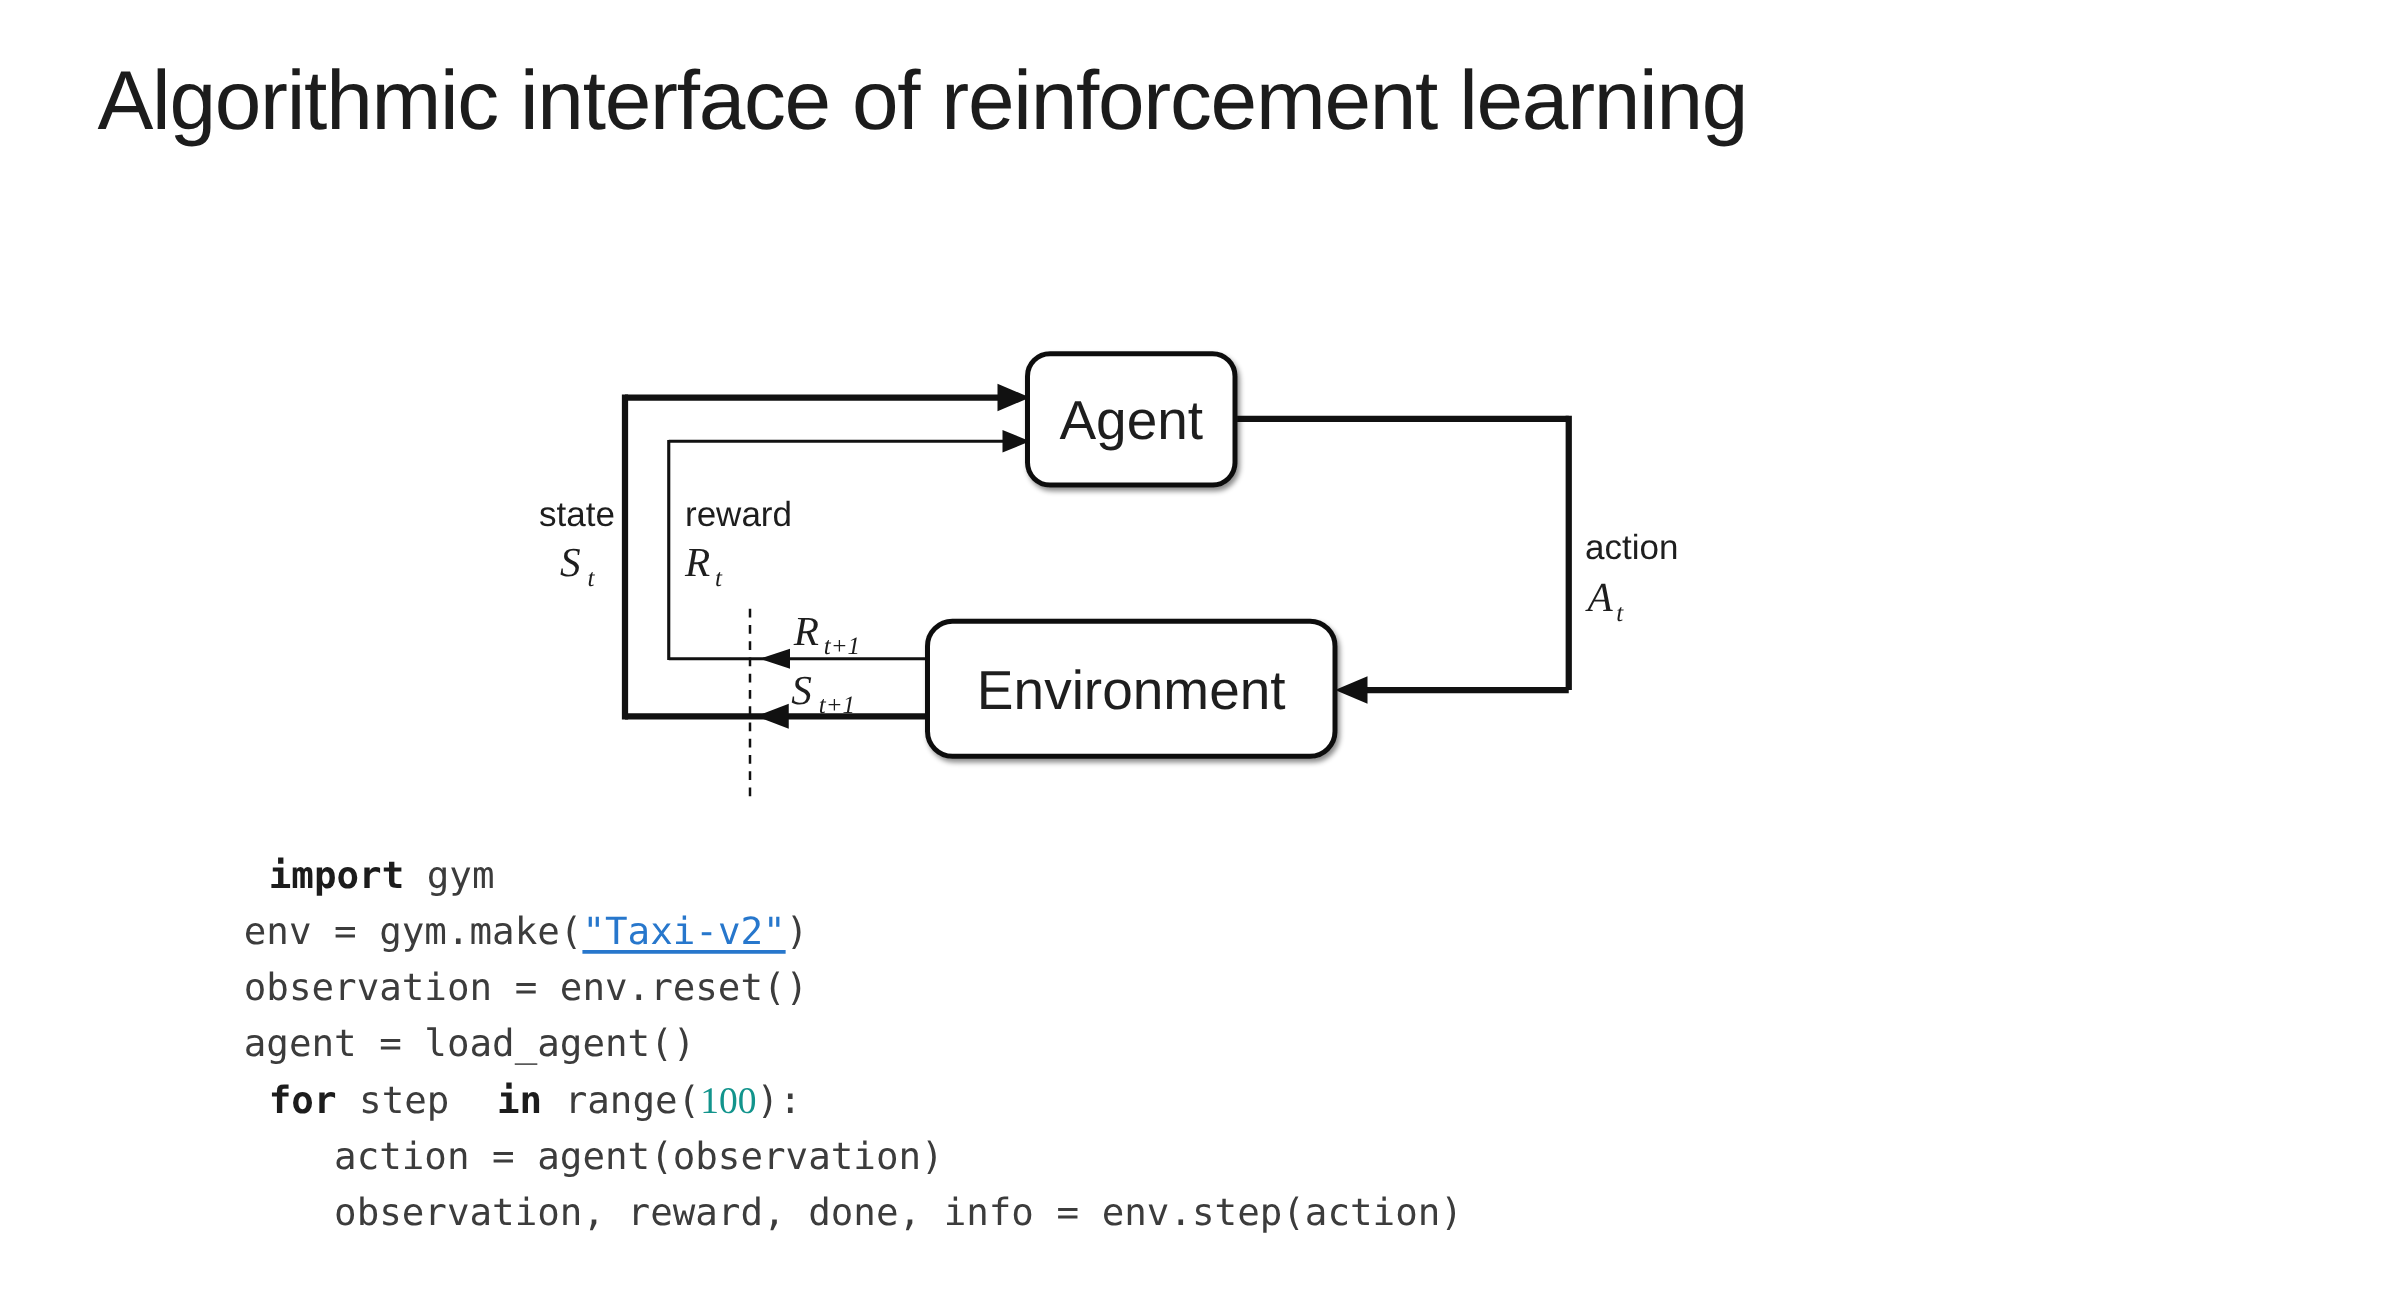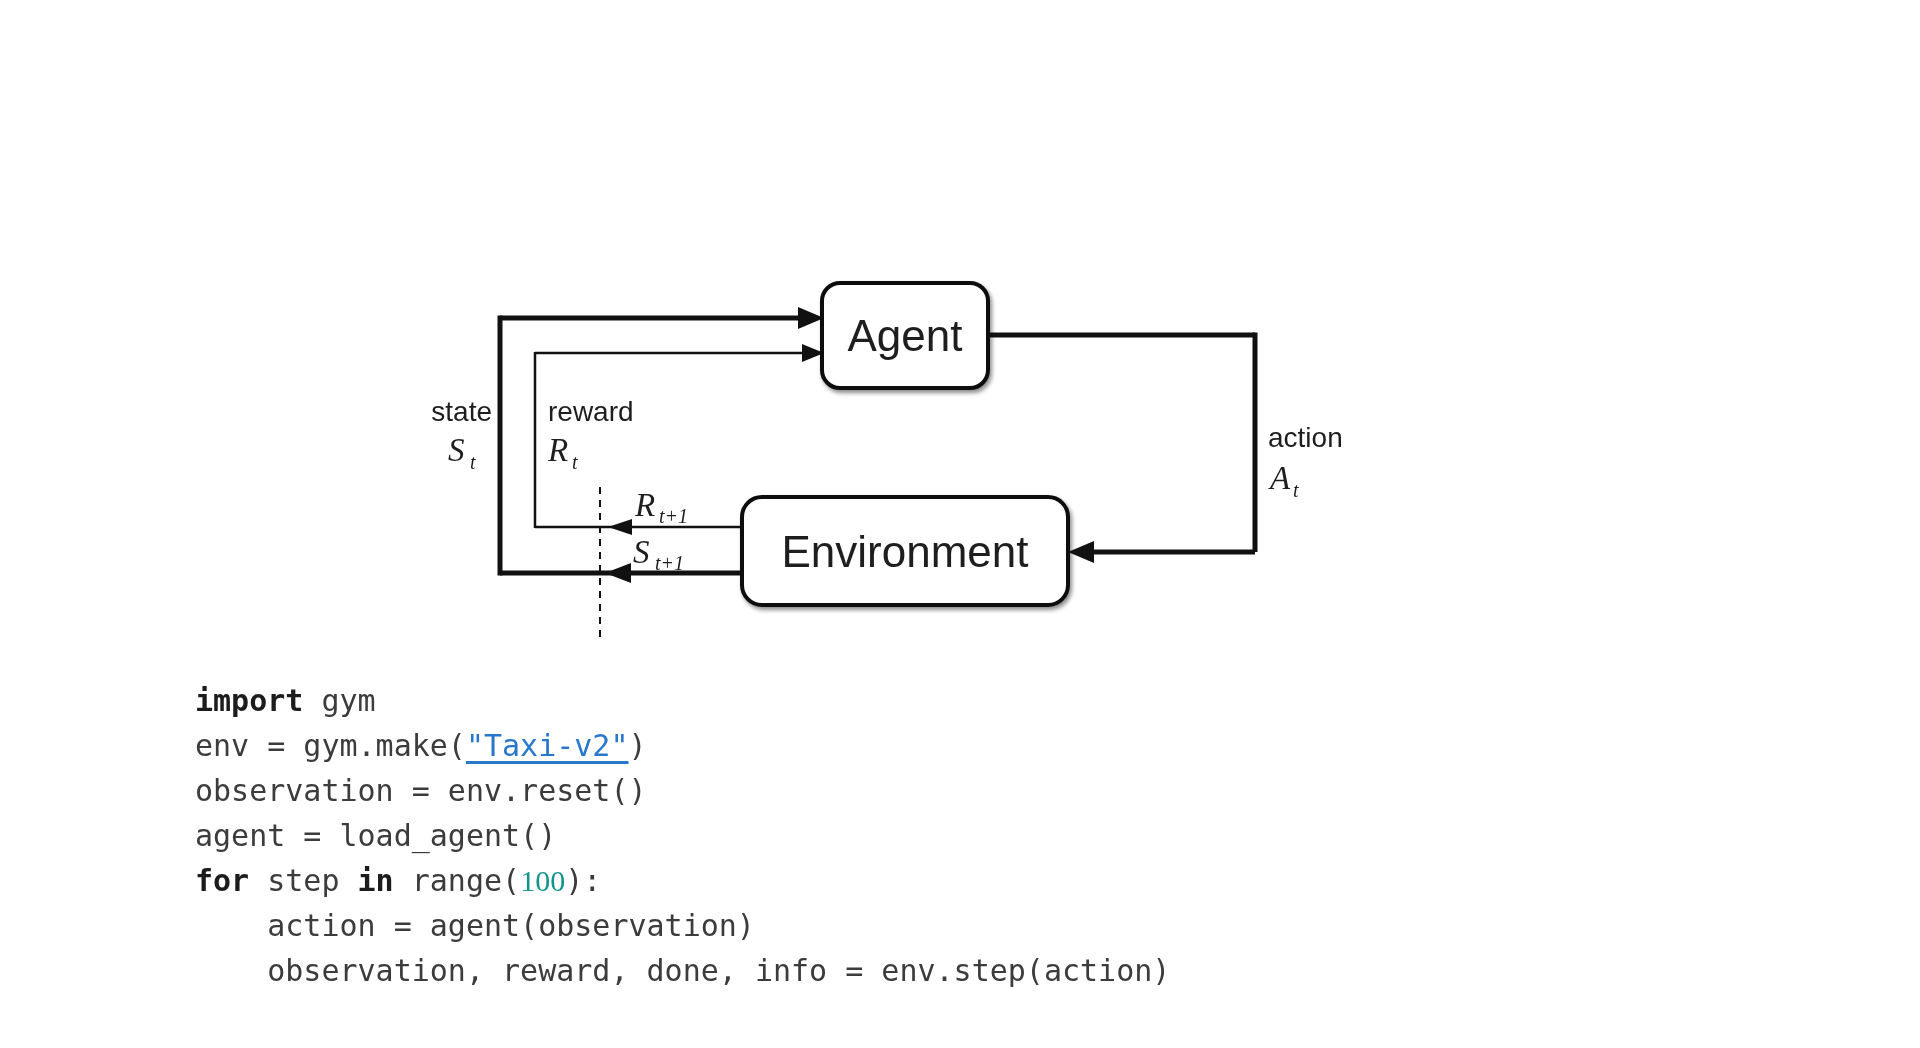--- a/index.html
+++ b/index.html
@@ -48,34 +48,35 @@
   }
   .code{
     position:absolute;
     left:195px;top:678px;
     font-family:"DejaVu Sans Mono","Liberation Mono", monospace;
     font-size:30px;
     line-height:45px;
     color:var(--code-plain,#3c3c3c);
     white-space:pre;
   }
-  .code .kw{ font-weight:bold; color:var(--code-kw,#1c1c1c); }
+  .code .kw{ font-weight:bold; color:var(--code-kw,#1c1c1c);margin-left:20px; }
   .code .num{ color:var(--code-num,#12948c);font-family:Liberation Serif, serif; }
   .code .link{
     color:var(--code-link,#2777cc);
     text-decoration:underline;
     text-underline-offset:5px;
     cursor:pointer;
   }
 </style>
 </head>
 <body>
 
 <div class="slide">
 
+  <h1 class="title">Algorithmic interface of reinforcement learning</h1>
 
   <svg class="diagram" viewBox="0 0 980 420" xmlns="http://www.w3.org/2000/svg">
     <defs>
       <filter id="soft" x="-20%" y="-20%" width="140%" height="140%">
         <feDropShadow dx="2" dy="3" stdDeviation="2.2" flood-color="#000000" flood-opacity="0.45"></feDropShadow>
       </filter>
     </defs>
 
     <g stroke="#111111" stroke-width="5" fill="none">
       <line x1="342" y1="348" x2="100" y2="348"></line>

